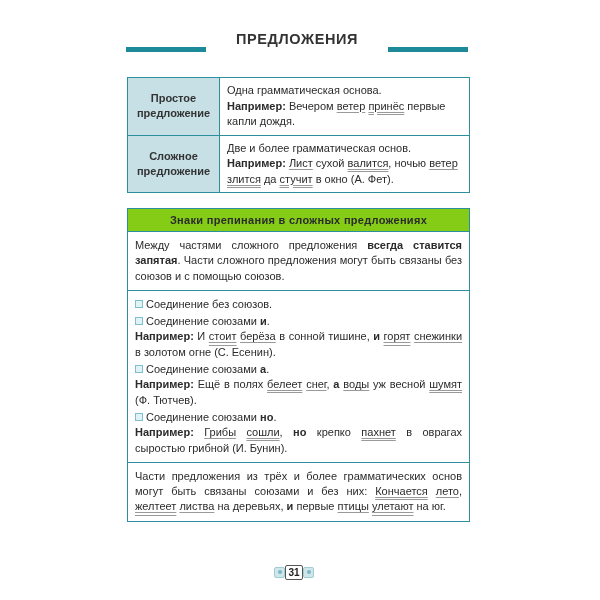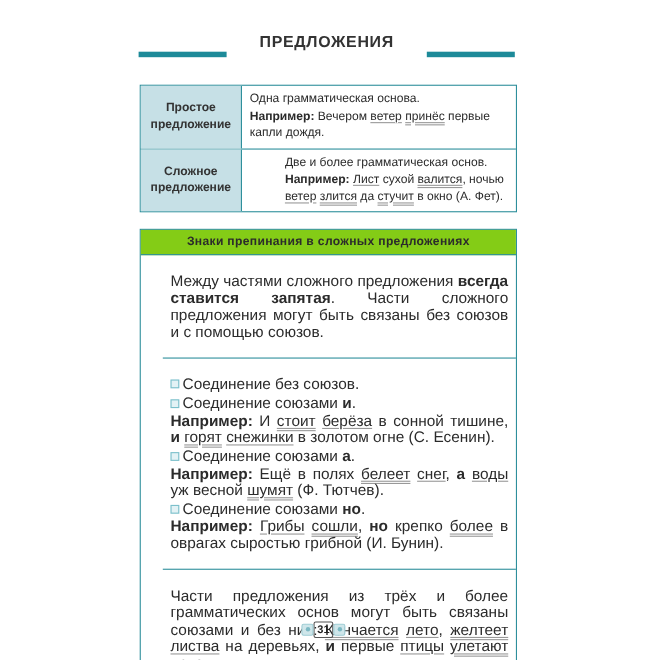--- a/index.html
+++ b/index.html
@@ -14,38 +14,38 @@
   .title-bar.right { right: 0; width: 80px; }
   .title-text {
     position: absolute; left: 84px; right: 84px; top: 0; text-align: center;
     font-weight: bold; font-size: 14.5px; line-height: 18px; letter-spacing: 0.6px; color: #333;
   }
   .table1 {
     position: absolute; left: 127px; top: 77px; width: 341px; border: 1.5px solid #2e8f9c;
     border-collapse: collapse;
   }
   .row { display: flex; border-bottom: 1.5px solid #2e8f9c; }
-  .row:last-child { border-bottom: none; gap: 32px; }
+  .row:last-child { border-bottom: none; }
   .row-head {
     width: 91px; background: #c6e0e6; border-right: 1.5px solid #2e8f9c;
     display: flex; align-items: center; justify-content: center; text-align: center;
     font-weight: bold; font-size: 11px; line-height: 15px; color: #333;
   }
   .row-body { flex: 1; padding: 5px 7px 5px 7px; font-size: 11px; line-height: 15.5px; }
   .b { font-weight: bold; }
   .u { text-decoration: underline; text-decoration-color: #999; text-underline-offset: 2px; }
   .u2 { text-decoration: underline double; text-decoration-color: #999; text-underline-offset: 2px; }
   .box2 {
     position: absolute; left: 127px; top: 208px; width: 341px; border: 1.5px solid #2e8f9c;
   }
   .box2-header {
     background: #84cc16; border-bottom: 1.5px solid #2e8f9c; text-align: center;
     font-weight: bold; font-size: 11px; height: 22px; line-height: 22px; letter-spacing: 0.3px;
   }
-  .sect { padding: 16px 7px; font-size: 14px; line-height: 15.3px; border-bottom: 1.5px solid #2e8f9c; text-align: justify; margin-left: 20px; }
+  .sect { padding: 6px 7px; font-size: 11px; line-height: 15.3px; border-bottom: 1.5px solid #2e8f9c; text-align: justify; }
   .sect:last-child { border-bottom: none; }
   .bullet-line { margin-top: 2px; }
   .bullet {
     display: inline-block; width: 6px; height: 6px; border: 1px solid #7cc0cb; background: #e3f2f5;
     margin-right: 3px; vertical-align: middle; position: relative; top: -1px;
   }
   .footer {
     position: absolute; left: 274px; top: 564px; width: 40px; height: 16px;
     display: flex; align-items: center; justify-content: space-between;
   }
@@ -107,21 +107,21 @@
     <div class="bullet-line">
       <div><span class="bullet"></span><span>Соединение союзами </span><span class="b">и</span>.</div>
       <div><span class="b">Например:</span> <span>И </span><span class="u2">стоит</span><span> </span><span class="u">берёза</span><span> в сонной тишине, </span><span class="b">и</span><span> </span><span class="u2">горят</span><span> </span><span class="u">снежинки</span><span> в золотом огне (С. Есенин).</span></div>
     </div>
     <div class="bullet-line">
       <div><span class="bullet"></span><span>Соединение союзами </span><span class="b">а</span>.</div>
       <div><span class="b">Например:</span> <span>Ещё в полях </span><span class="u2">белеет</span><span> </span><span class="u">снег</span><span>, </span><span class="b">а</span><span> </span><span class="u">воды</span><span> уж весной </span><span class="u2">шумят</span><span> (Ф. Тютчев).</span></div>
     </div>
     <div class="bullet-line">
       <div><span class="bullet"></span><span>Соединение союзами </span><span class="b">но</span>.</div>
-      <div><span class="b">Например:</span> <span class="u">Грибы</span><span> </span><span class="u2">сошли</span><span>, </span><span class="b">но</span><span> крепко </span><span class="u2">более</span><span> в оврагах сыростью грибной (И. Бунин).</span></div>
+      <div><span class="b">Например:</span> <span class="u">Грибы</span><span> </span><span class="u2">сошли</span><span>, </span><span class="b">но</span><span> крепко </span><span class="u2">пахнет</span><span> в оврагах сыростью грибной (И. Бунин).</span></div>
     </div>
   </div>
 
   <div class="sect">
     <span>Части предложения из трёх и более грамматических основ могут быть связаны союзами и без них: </span><span class="u2">Кончается</span><span> </span><span class="u">лето</span><span>, </span><span class="u2">желтеет</span><span> </span><span class="u">листва</span><span> на деревьях, </span><span class="b">и</span><span> первые </span><span class="u">птицы</span><span> </span><span class="u2">улетают</span><span> на юг.</span>
   </div>
 </div>
 
 <div class="footer">
   <div class="nav-dot"></div>

